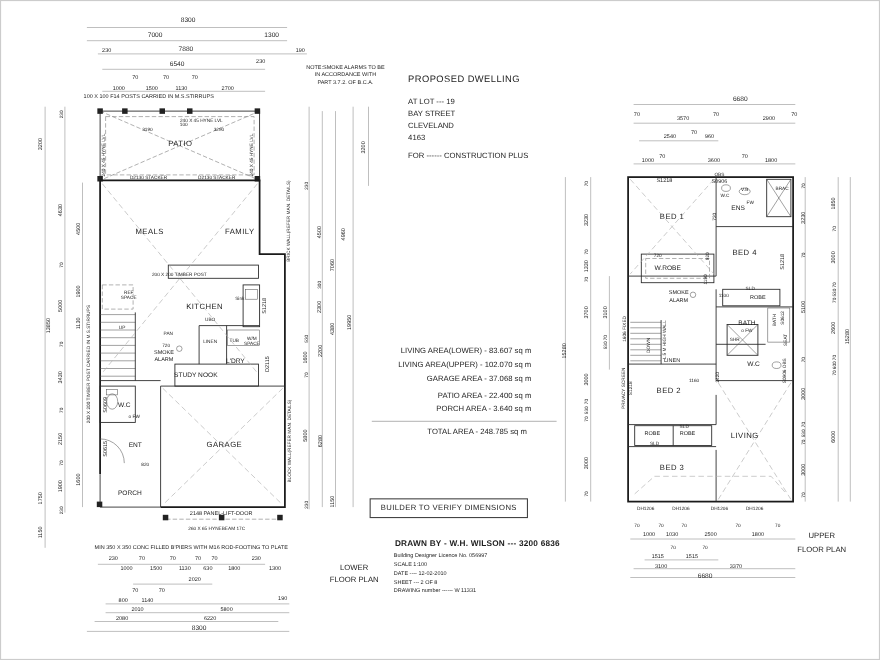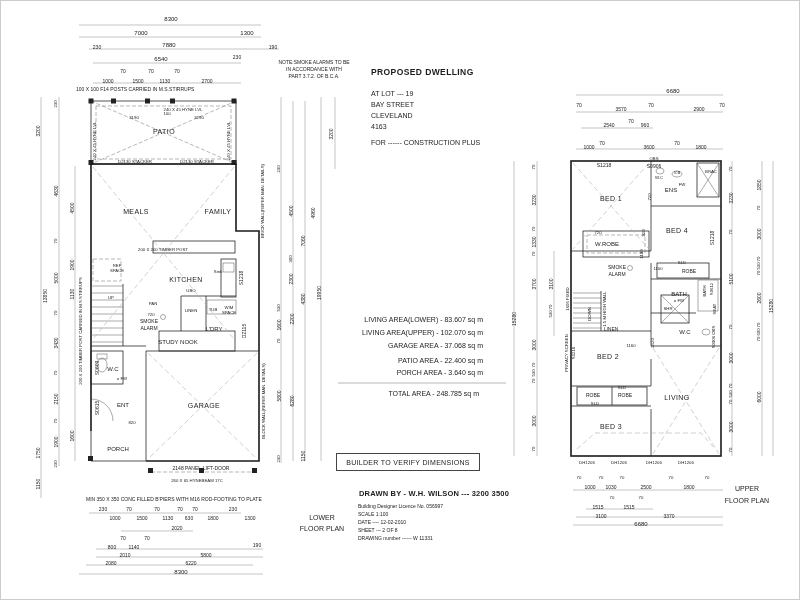--- a/index.html
+++ b/index.html
@@ -8,21 +8,21 @@
   #canvas svg{position:absolute;left:0;top:0}
   .t{position:absolute;transform:translate(-50%,-50%);font-size:6px;line-height:1;white-space:nowrap;color:#1c1c1c}
   .v{transform:translate(-50%,-50%) rotate(-90deg)}
   .l{transform:translate(0,-50%)}
   .ar{transform:translate(-100%,-50%)}
   .s{font-size:5px}
   .xs{font-size:4.3px}
   .f6{font-size:6px}
   .f7{font-size:7px}
   .room{font-size:7px;letter-spacing:.4px}
-  .ttl{font-size:8.5px;font-weight:700;letter-spacing:.4px}
+  .ttl{font-size:8.5px;font-weight:400;letter-spacing:.4px}
   .dl1{font-size:7.5px;font-weight:700;letter-spacing:.2px}
   .bbox{position:absolute;left:335px;top:452px;width:142px;height:16px;border:1px solid #444;
     display:flex;align-items:center;justify-content:center;font-size:7px;letter-spacing:.3px}
   .w2{stroke:#1a1a1a;stroke-width:1.6;fill:none}
   .w1{stroke:#2a2a2a;stroke-width:.8;fill:none}
   .thin{stroke:#555;stroke-width:.5;fill:none}
   .dash{stroke:#888;stroke-width:.6;stroke-dasharray:4 2;fill:none}
   .dashL{stroke:#b0b0b0;stroke-width:.6;stroke-dasharray:5 3;fill:none}
   .dim{stroke:#8a8a8a;stroke-width:.5;fill:none}
   .post{fill:#222;stroke:none}
@@ -132,21 +132,21 @@
 <span class="t l f7" style="left:370px;top:141px">FOR ------  CONSTRUCTION PLUS</span>
 <span class="t ar f7" style="left:482px;top:318px">LIVING AREA(LOWER) - 83.607 sq m</span>
 <span class="t ar f7" style="left:482px;top:331px">LIVING AREA(UPPER) - 102.070 sq m</span>
 <span class="t ar f7" style="left:482px;top:344px">GARAGE AREA - 37.068 sq m</span>
 <span class="t ar f7" style="left:482px;top:359px">PATIO AREA - 22.400 sq m</span>
 <span class="t ar f7" style="left:482px;top:371px">PORCH AREA - 3.640 sq m</span>
 <span class="t ar f7" style="left:478px;top:392px">TOTAL AREA - 248.785 sq m</span>
 <div class="bbox">
       <span>BUILDER TO VERIFY DIMENSIONS</span>
     </div>
-<span class="t l dl1" style="left:358px;top:493px">DRAWN BY  - W.H. WILSON --- 3200 3500</span>
+<span class="t l dl1" style="left:358px;top:493px">DRAWN BY  - W.H. WILSON --- 3200 6836</span>
 <span class="t l s" style="left:357px;top:505px">Building Designer Licence No. 056997</span>
 <span class="t l s" style="left:357px;top:513px">SCALE 1:100</span>
 <span class="t l s" style="left:357px;top:521px">DATE ----  12-02-2010</span>
 <span class="t l s" style="left:357px;top:529px">SHEET ---  2 OF 8</span>
 <span class="t l s" style="left:357px;top:537px">DRAWING number ------  W 11331</span>
 
 <span class="t f7" style="left:321px;top:516px">LOWER</span>
 <span class="t f7" style="left:321px;top:527px">FLOOR PLAN</span>
 <span class="t l s" style="left:75px;top:88px">100 X 100 F14 POSTS CARRIED IN M.S.STIRRUPS</span>
 <span class="t l s" style="left:85px;top:498px">MIN 350 X 350 CONC FILLED B'PIERS WITH M16 ROD-FOOTING TO PLATE</span>

